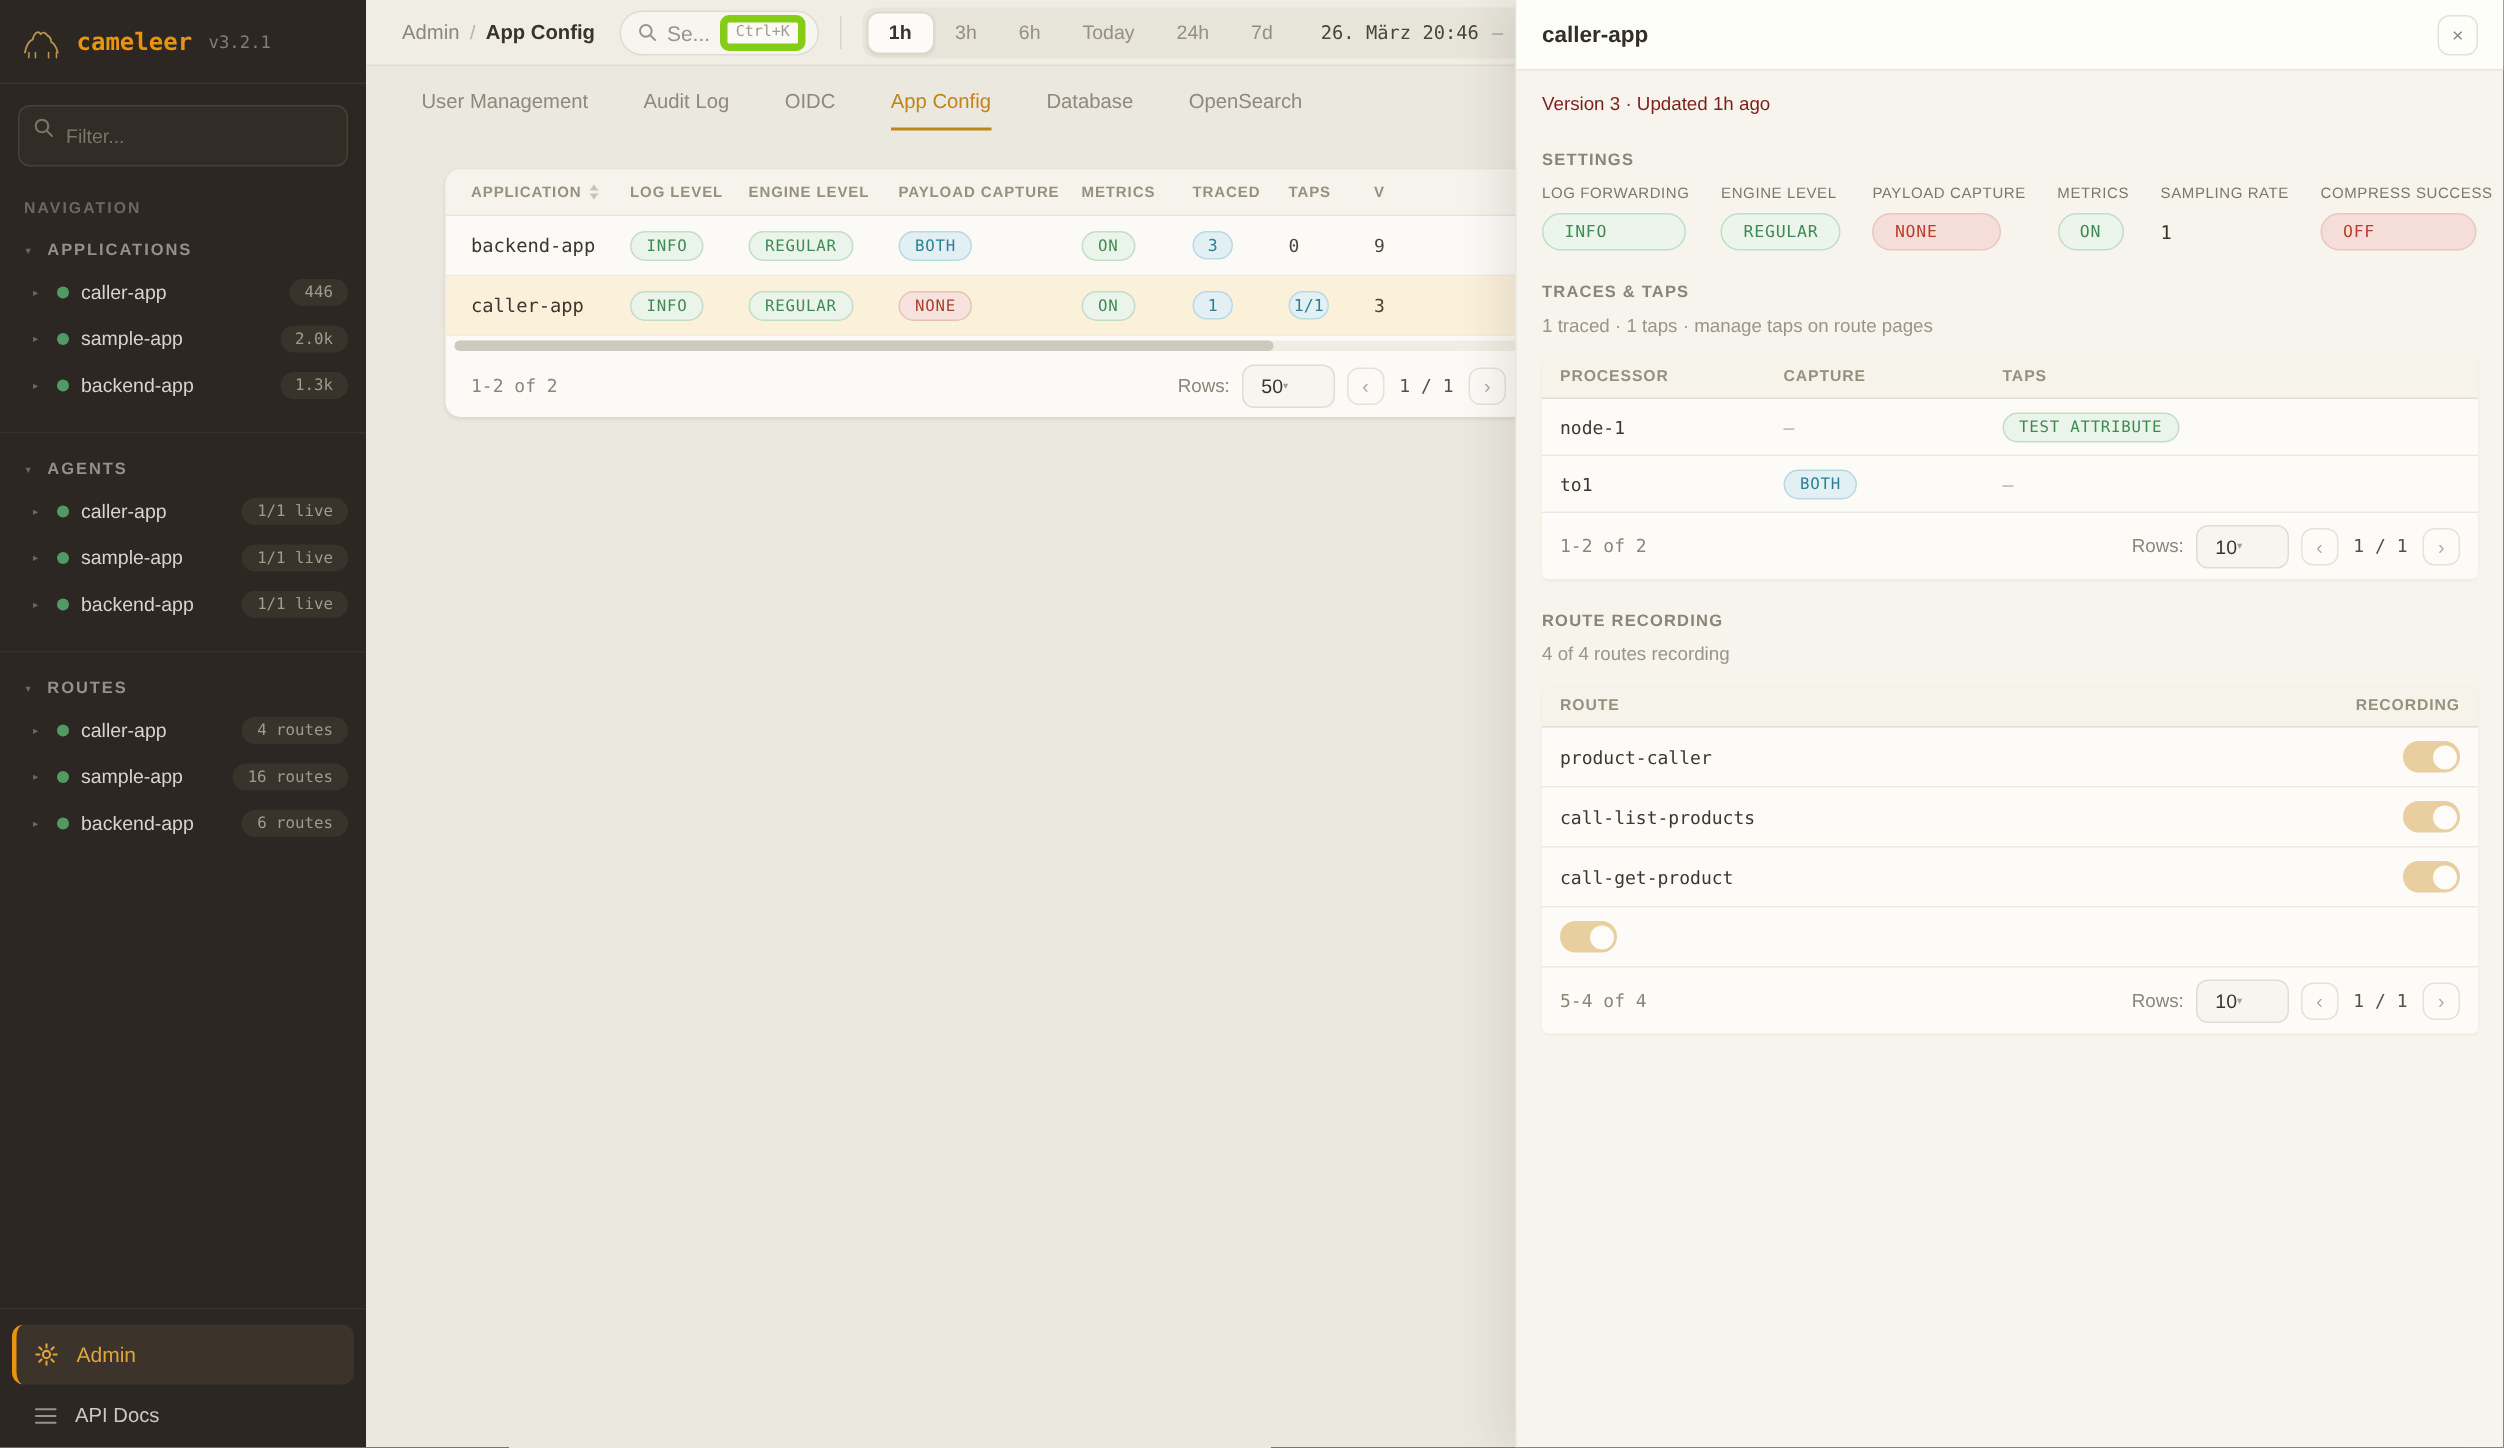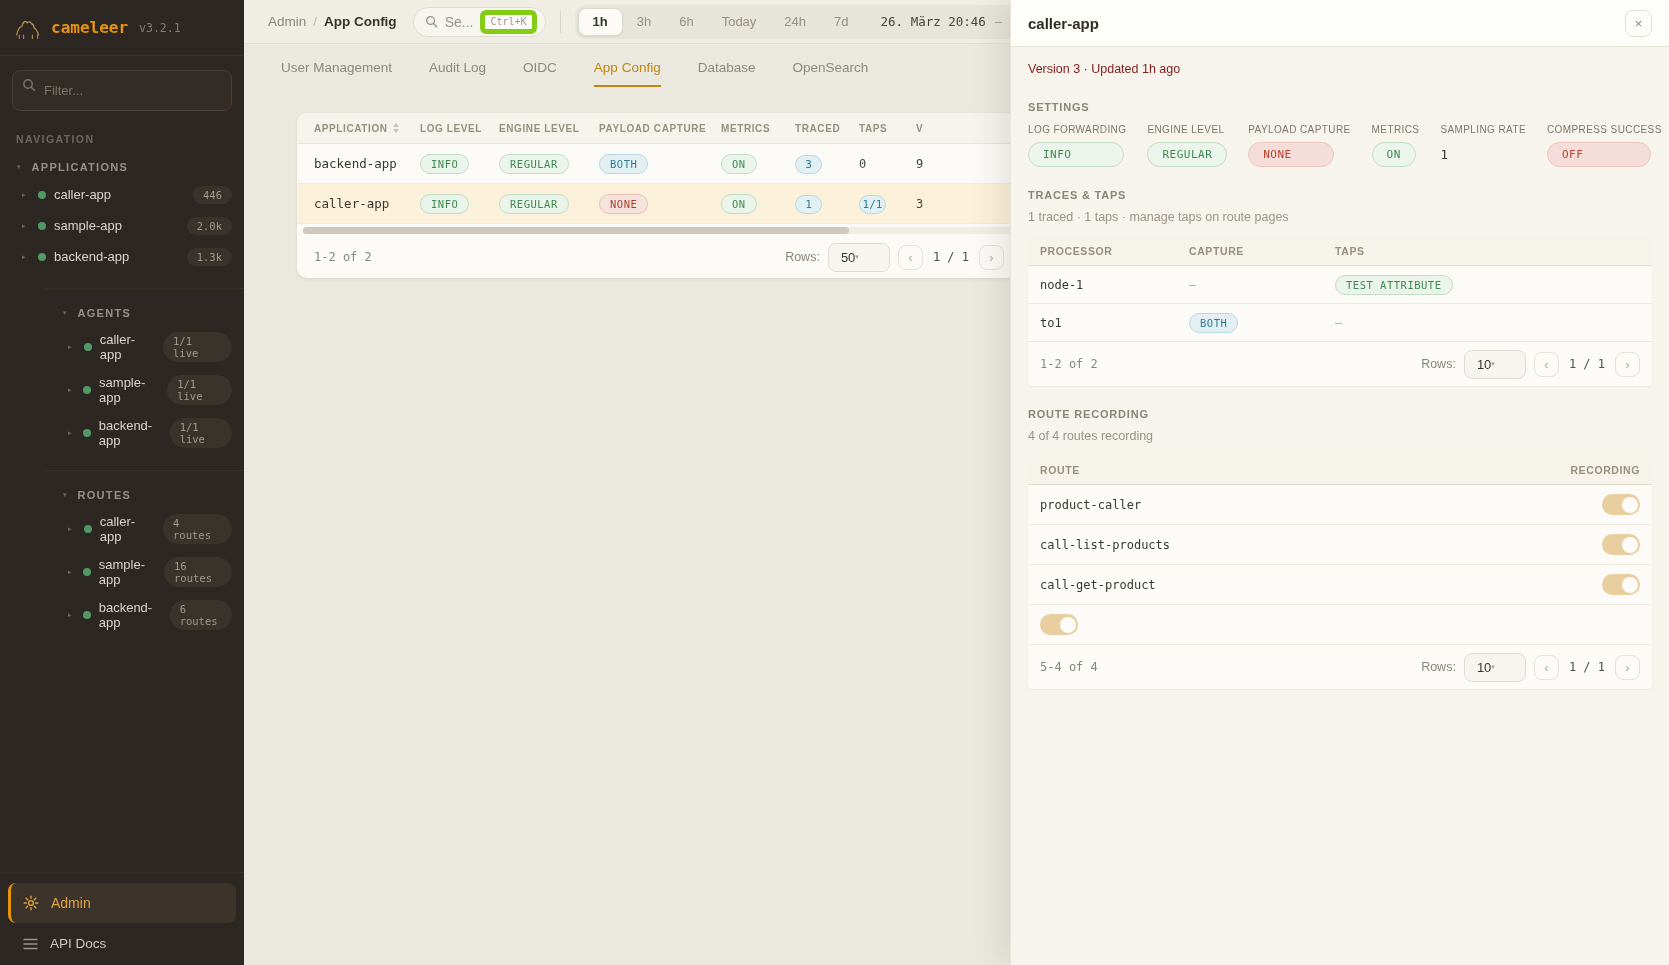--- a/index.html
+++ b/index.html
@@ -16,21 +16,21 @@
   .logo-text { font-family:"DejaVu Sans Mono",monospace; font-weight:bold; font-size:16px; color:#e8940e; }
   .logo-ver  { font-family:"DejaVu Sans Mono",monospace; font-size:11.5px; color:#857d70; margin-left:2px; }
   .side-filter { margin:14px 12px 4px; position:relative; }
   .side-filter input { width:100%; height:41px; background:#332c26; border:1px solid #484037;
                border-radius:8px; color:#cfcac2; font-size:13px; padding:0 10px 0 31px; outline:none; }
   .side-filter input::placeholder { color:#7b746a; }
   .side-filter svg { position:absolute; left:10px; top:7.5px; }
   .nav-label { padding:18px 16px 4px; font-size:10.5px; font-weight:bold; letter-spacing:1.4px; color:#6e675e; }
   .nav { flex:1 1 auto; overflow:hidden; }
   .section { padding:6px 0 12px; }
-  .section + .section { border-top:1px solid #393128; margin-top:4px; padding-top:12px;margin-left:46px; }
+  .section + .section { border-top:1px solid #393128; margin-top:4px; padding-top:12px; }
   .section-header { display:flex; align-items:center; gap:11px; padding:6px 16px 6px 17px; cursor:pointer; }
   .tiny-caret { font-size:7px; color:#6e675e; }
   .section-title { font-size:11px; font-weight:bold; letter-spacing:1.3px; color:#97908a; }
   .nav-item { display:flex; align-items:center; gap:8px; padding:6.5px 12px 6.5px 22px; cursor:pointer; }
   .nav-item .caret { font-size:7px; color:#6e675e; width:8px; }
   .dot { width:8px; height:8px; border-radius:50%; background:#519a63; flex:0 0 8px; }
   .nav-item .name { font-size:13px; color:#d8d4cc; }
   .badge { margin-left:auto; font-family:"DejaVu Sans Mono",monospace; font-size:10.5px; color:#a19a8e;
            background:#3a332b; border-radius:999px; padding:3px 10px; }
   .side-bottom { border-top:1px solid #393128; padding:10px 8px 12px; }

